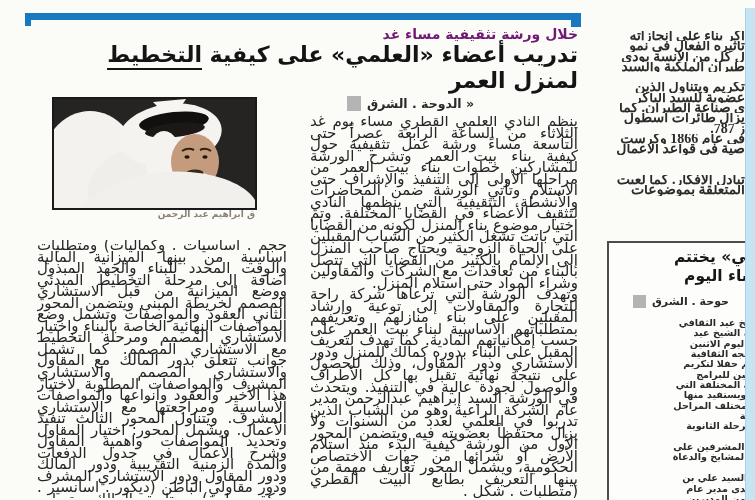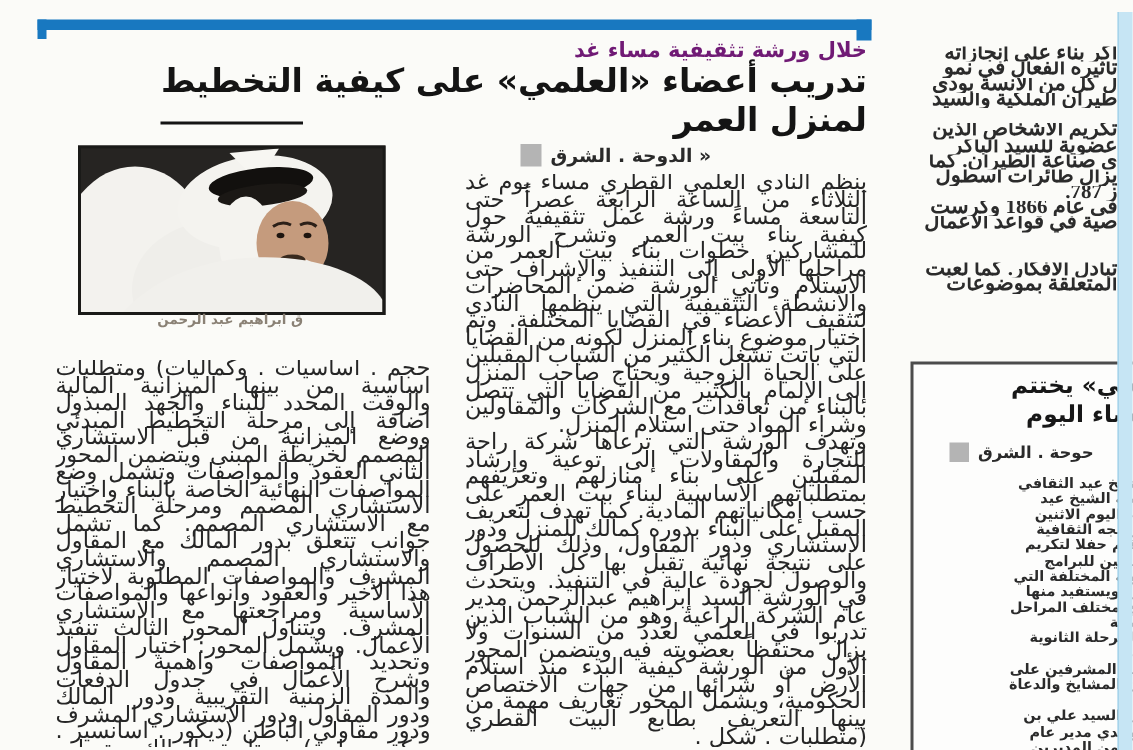--- a/index.html
+++ b/index.html
@@ -11,30 +11,30 @@
   .abs{position:absolute;}
   
   .bar-h{left:25px;top:13px;width:556px;height:7px;}
   .hook-l{left:25px;top:13px;width:6px;height:13px;}
   .hook-r{left:571px;top:13px;width:10px;height:14px;}
   
   .kicker{right:177px;top:26px;direction:rtl;white-space:nowrap;
     font-size:14px;font-weight:bold;color:#701a75;}
   .headline{right:177px;top:42px;width:522px;direction:rtl;text-align:right;
     font-size:22px;line-height:26px;font-weight:bold;color:#141414;}
-  .headline .ul{border-bottom:2px solid #141414;padding-bottom:14px;}
+  .headline .ul{border-bottom:2px solid #141414;padding-bottom:1px;}
   
   .byline-row{display:flex;align-items:center;gap:6px;}
   .byline-sq{width:14px;height:15px;background:#b4b4b4;}
   .byline-tx{direction:rtl;white-space:nowrap;font-size:12.5px;font-weight:bold;color:#2a2a2a;}
   #byline-main{left:318px;top:96px;padding-left:29px;}
   
   .photo{left:52px;top:97px;width:201px;height:109px;border:2px solid #1a1a18;background:#262422;}
   .photo svg{display:block;}
-  .caption{left:52px;top:209px;width:203px;direction:rtl;text-align:center;
+  .caption{left:52px;top:209px;width:203px;direction:rtl;text-align:right;
     font-size:9px;font-weight:bold;color:#8a8175;white-space:nowrap;}
   
   .body-col{direction:rtl;text-align:justify;overflow:hidden;
     font-size:15px;line-height:11.55px;font-weight:normal;color:#262626;}
   .body-col p{margin:0;}
   #col-mid{left:310px;top:116px;width:268px;height:382px;}
   #col-left{left:37px;top:240px;width:250px;height:258px;}
   
   #frag{left:598px;top:31px;width:147px;}
   .frag-line{height:10.3px;line-height:10.3px;font-size:14px;font-weight:bold;
@@ -103,21 +103,21 @@
 <div class="abs body-col" id="col-left">
   <p>حجم . اساسيات . وكماليات) ومتطلبات اساسية من بينها الميزانية المالية والوقت المحدد للبناء والجهد المبذول اضافة إلى مرحلة التخطيط المبدئي ووضع الميزانية من قبل الاستشاري المصمم لخريطة المبنى ويتضمن المحور الثاني العقود والمواصفات وتشمل وضع المواصفات النهائية الخاصة بالبناء واختيار الاستشاري المصمم ومرحلة التخطيط مع الاستشاري المصمم. كما تشمل جوانب تتعلق بدور المالك مع المقاول والاستشاري المصمم والاستشاري المشرف والمواصفات المطلوبة لاختيار هذا الأخير والعقود وأنواعها والمواصفات الأساسية ومراجعتها مع الاستشاري المشرف. ويتناول المحور الثالث تنفيذ الأعمال. ويشمل المحور: اختيار المقاول وتحديد المواصفات واهمية المقاول وشرح الأعمال في جدول الدفعات والمدة الزمنية التقريبية ودور المالك ودور المقاول ودور الاستشاري المشرف ودور مقاولي الباطن (ديكور . اسانسير . بركة سباحة) ومتابعة المالك وتسليم الأعمال والدفعات والأعمال النهائية والتسليم وأسئلة واستفسارات.</p>
 </div>
 
 <div class="abs" id="frag">
     <div class="frag-line">اكر بناء على إنجازاته</div>
     <div class="frag-line">تأثيره الفعال في نمو</div>
     <div class="frag-line">ل كل من الآنسة بودي</div>
     <div class="frag-line">طيران الملكية والسيد</div>
     <div class="frag-line"></div>
-    <div class="frag-line">تكريم الأشخاص الذين</div>
+    <div class="frag-line">تكريم ويتناول الذين</div>
     <div class="frag-line">عضوية للسيد الباكر</div>
     <div class="frag-line">ي صناعة الطيران. كما</div>
     <div class="frag-line">يزال طائرات أسطول</div>
     <div class="frag-line">ز 787.</div>
     <div class="frag-line">في عام 1866 وكرست</div>
     <div class="frag-line">صية في قواعد الأعمال</div>
     <div class="frag-line"></div>
     <div class="frag-line"></div>
     <div class="frag-line">تبادل الأفكار. كما لعبت</div>
     <div class="frag-line">المتعلقة بموضوعات</div>

